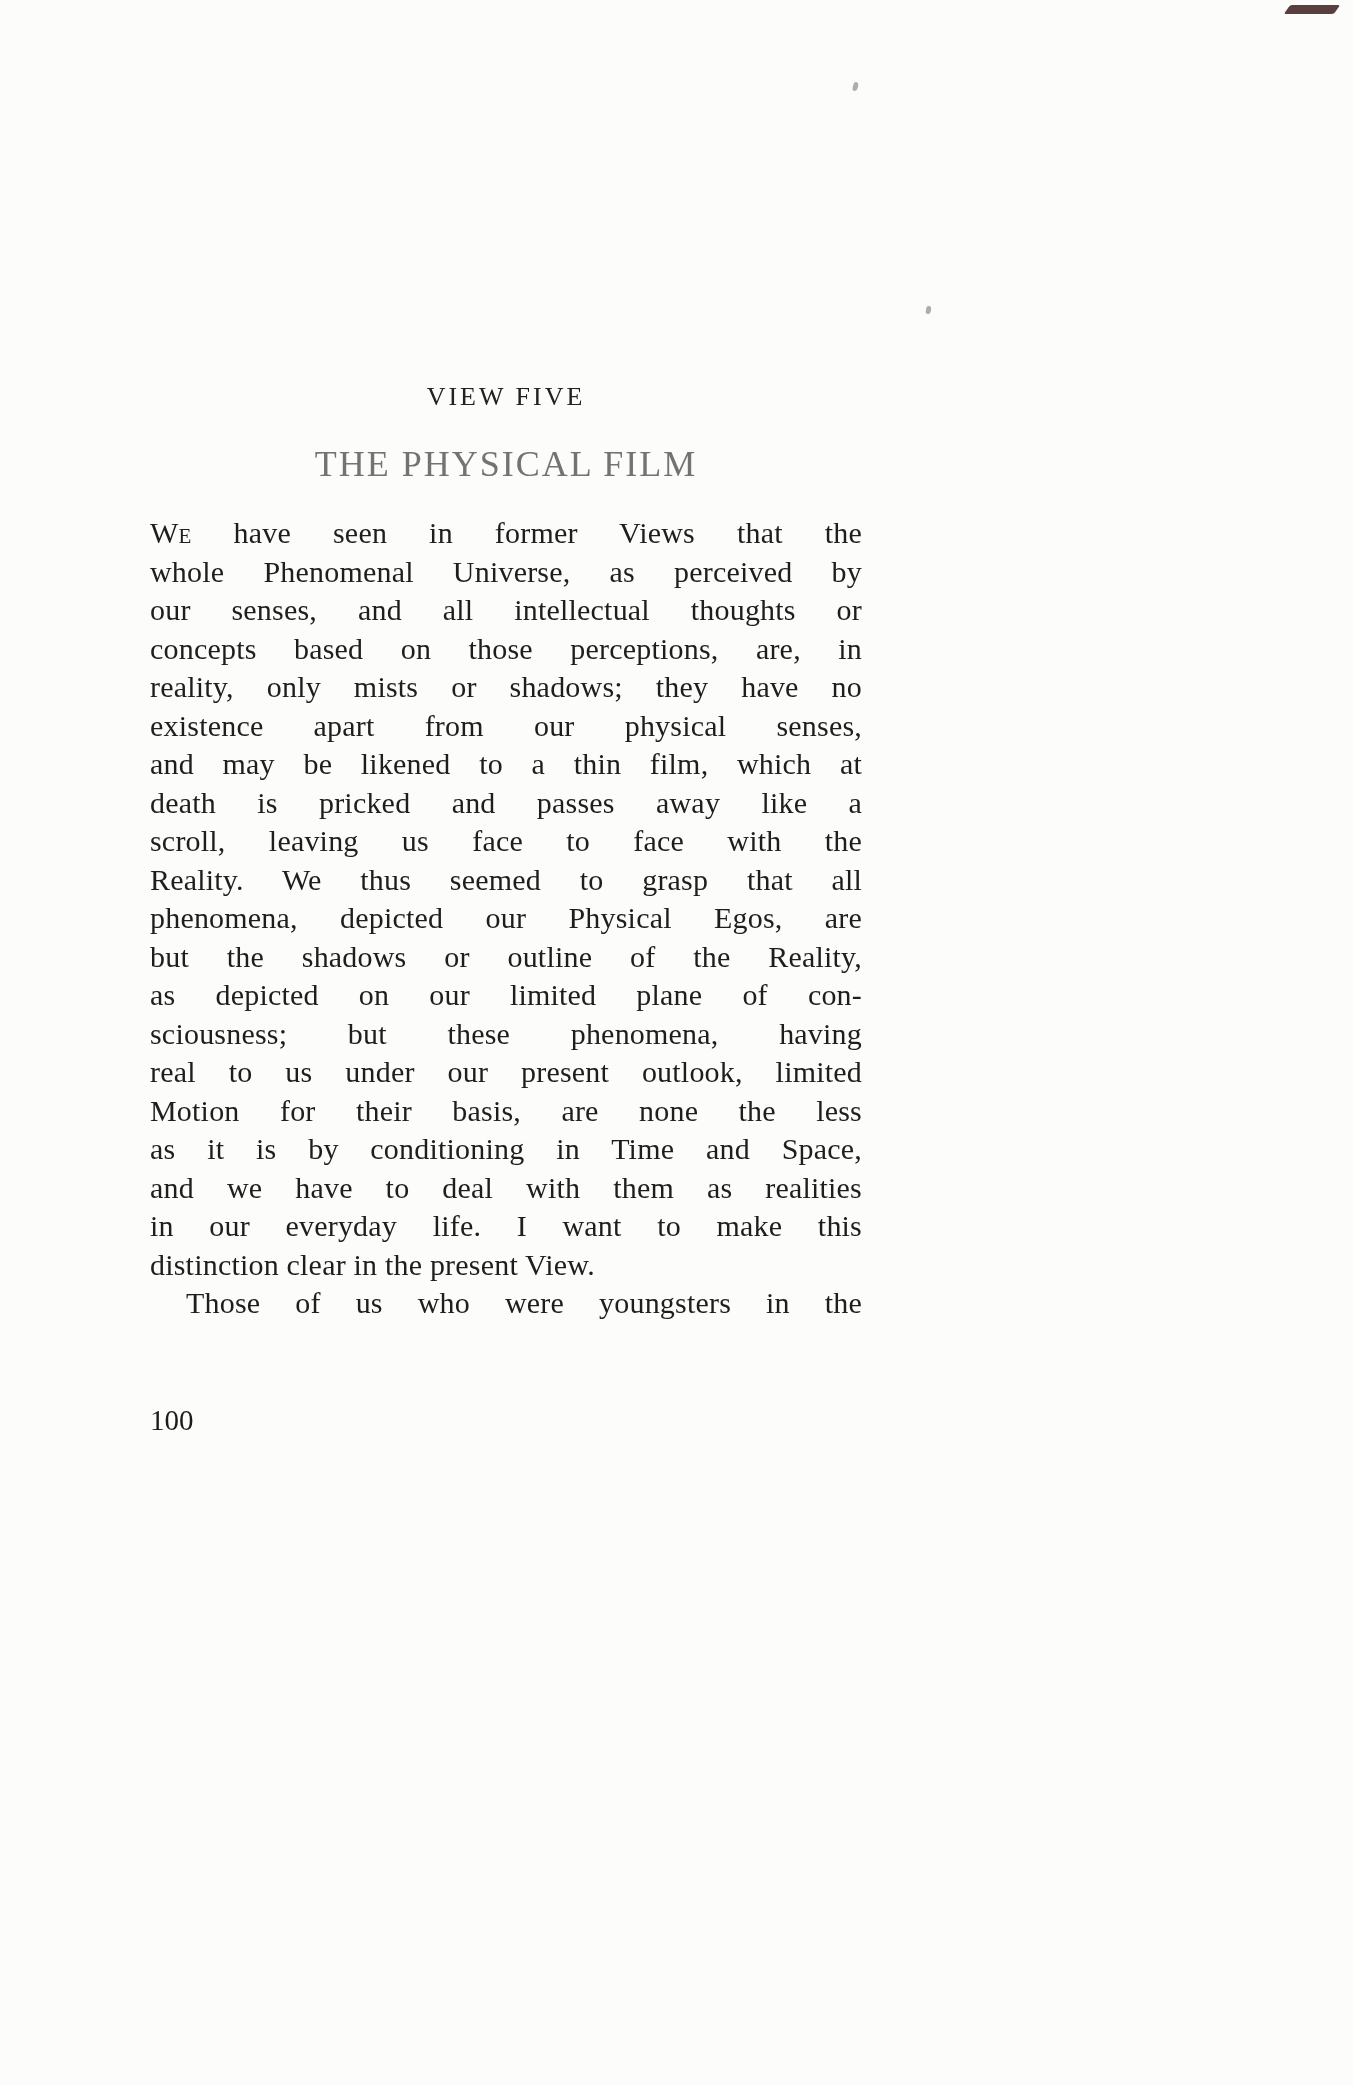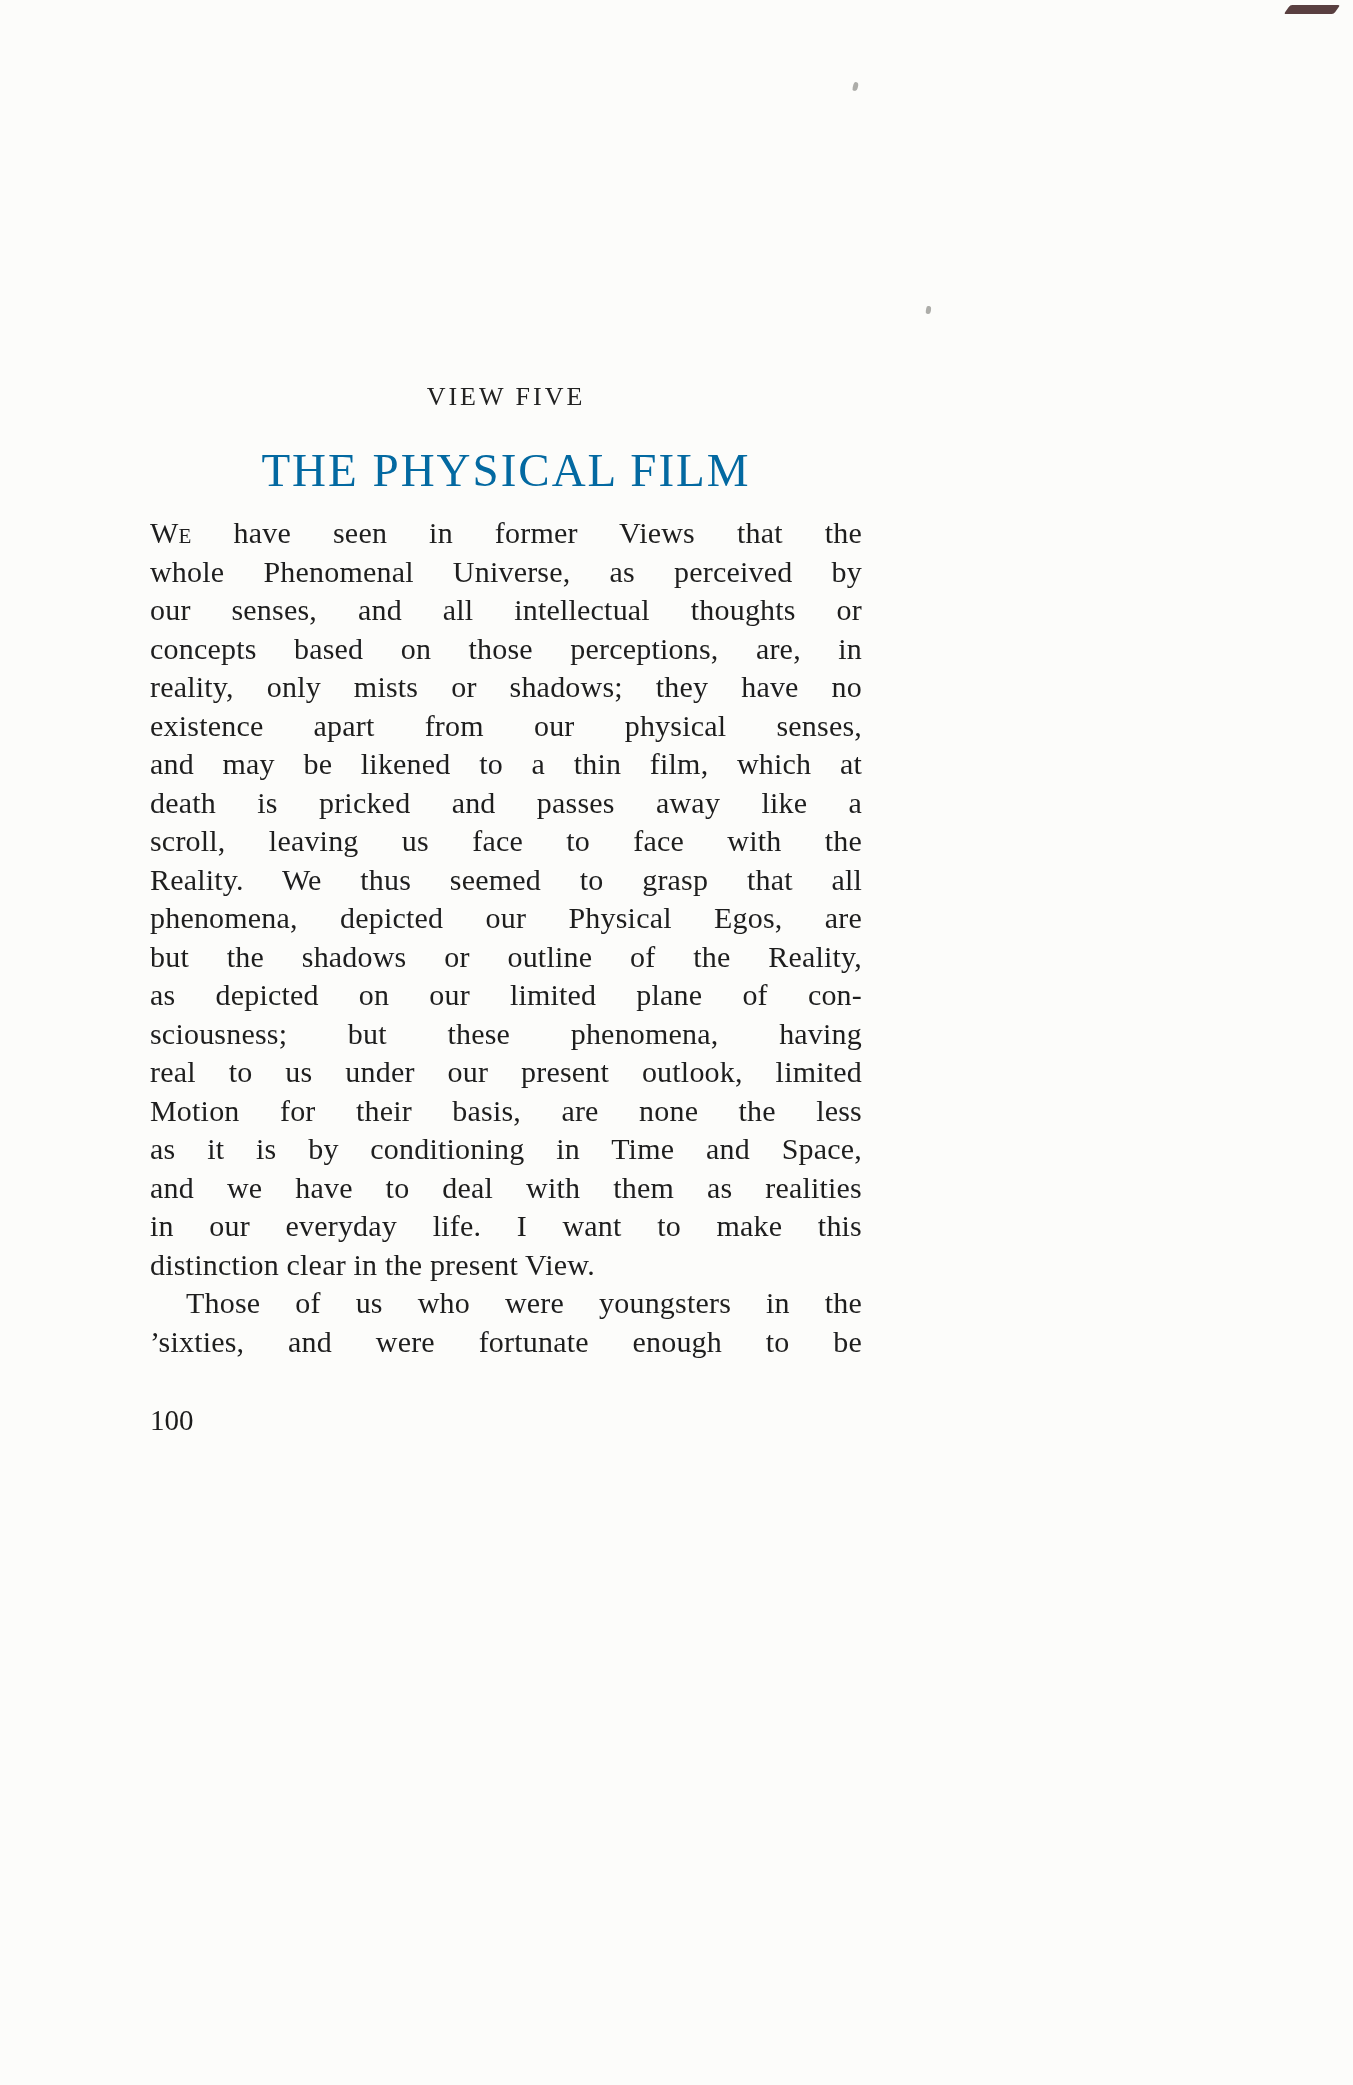--- a/index.html
+++ b/index.html
@@ -50,24 +50,24 @@
     color: #222;
   }
 
   .chapter-title {
     position: absolute;
     top: 443px;
     left: 150px;
     width: 712px;
     margin: 0;
     text-align: center;
-    font-size: 47px;
+    font-size: 36px;
     font-weight: 400;
     letter-spacing: 2px;
-    color: #0369a1;
+    color: #737373;
   }
 
   .body-text {
     position: absolute;
     top: 514px;
     left: 150px;
     width: 712px;
     font-size: 30px;
     letter-spacing: 0.2px;
   }
@@ -129,19 +129,18 @@
     <div class="line">as depicted on our limited plane of con-</div>
     <div class="line">sciousness; but these phenomena, having</div>
     <div class="line">real to us under our present outlook, limited</div>
     <div class="line">Motion for their basis, are none the less</div>
     <div class="line">as it is by conditioning in Time and Space,</div>
     <div class="line">and we have to deal with them as realities</div>
     <div class="line">in our everyday life. I want to make this</div>
     <div class="line para-end">distinction clear in the present View.</div>
 
     <div class="line indent">Those of us who were youngsters in the</div>
-    <div class="line">’sixties, and were fortunate enough to be</div>
 
   </div>
 
   <div class="page-number">100</div>
 
 </div>
 
 </body></html>

